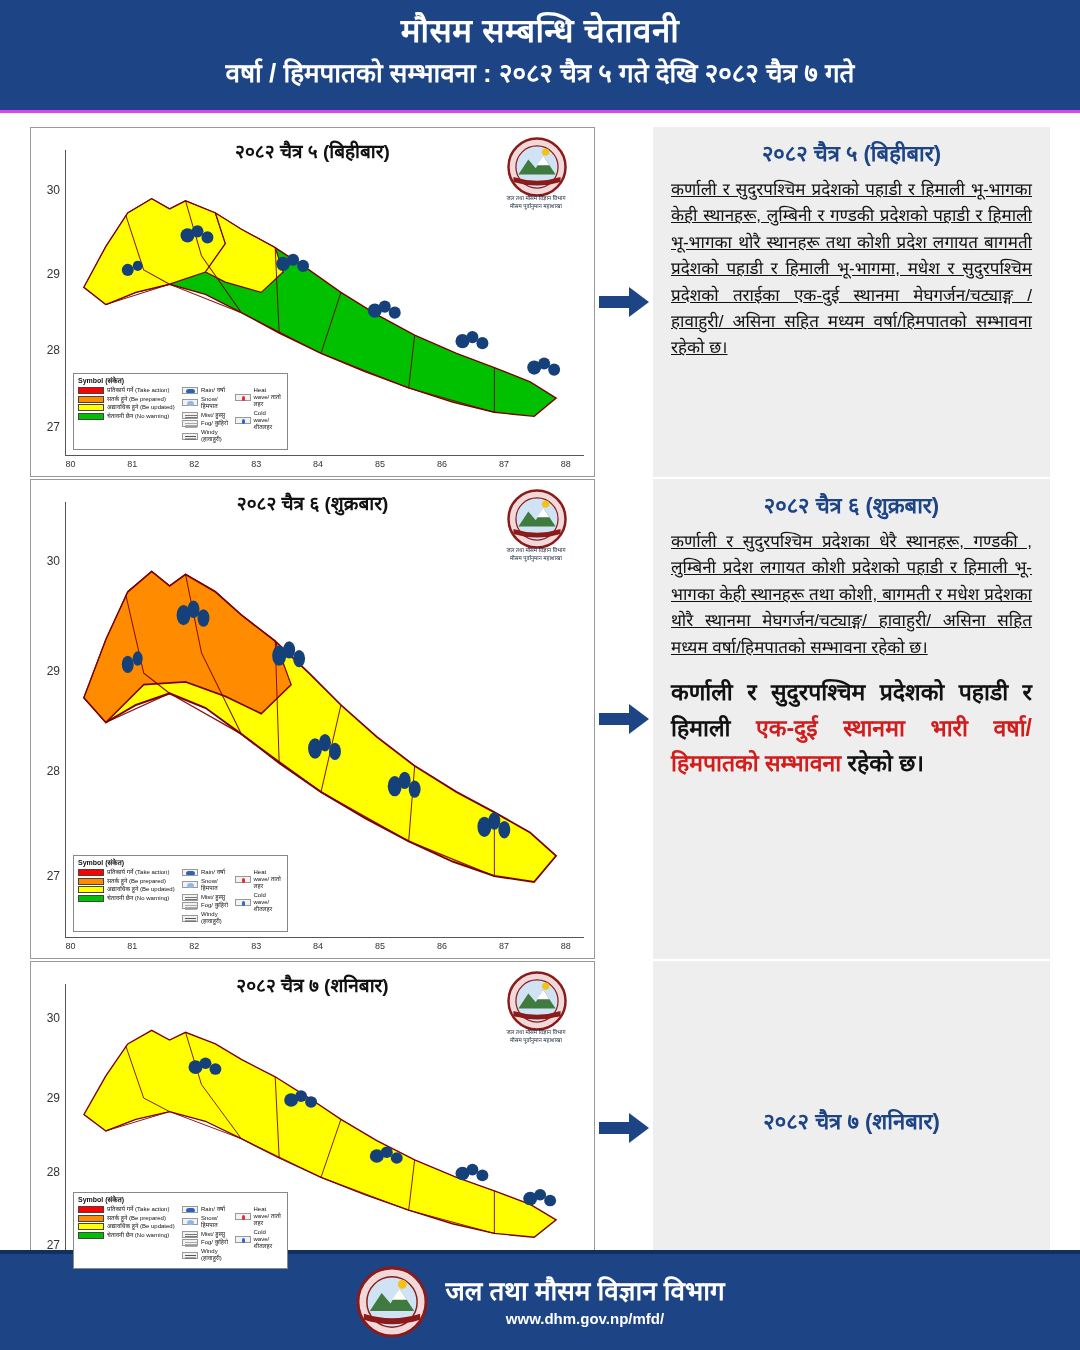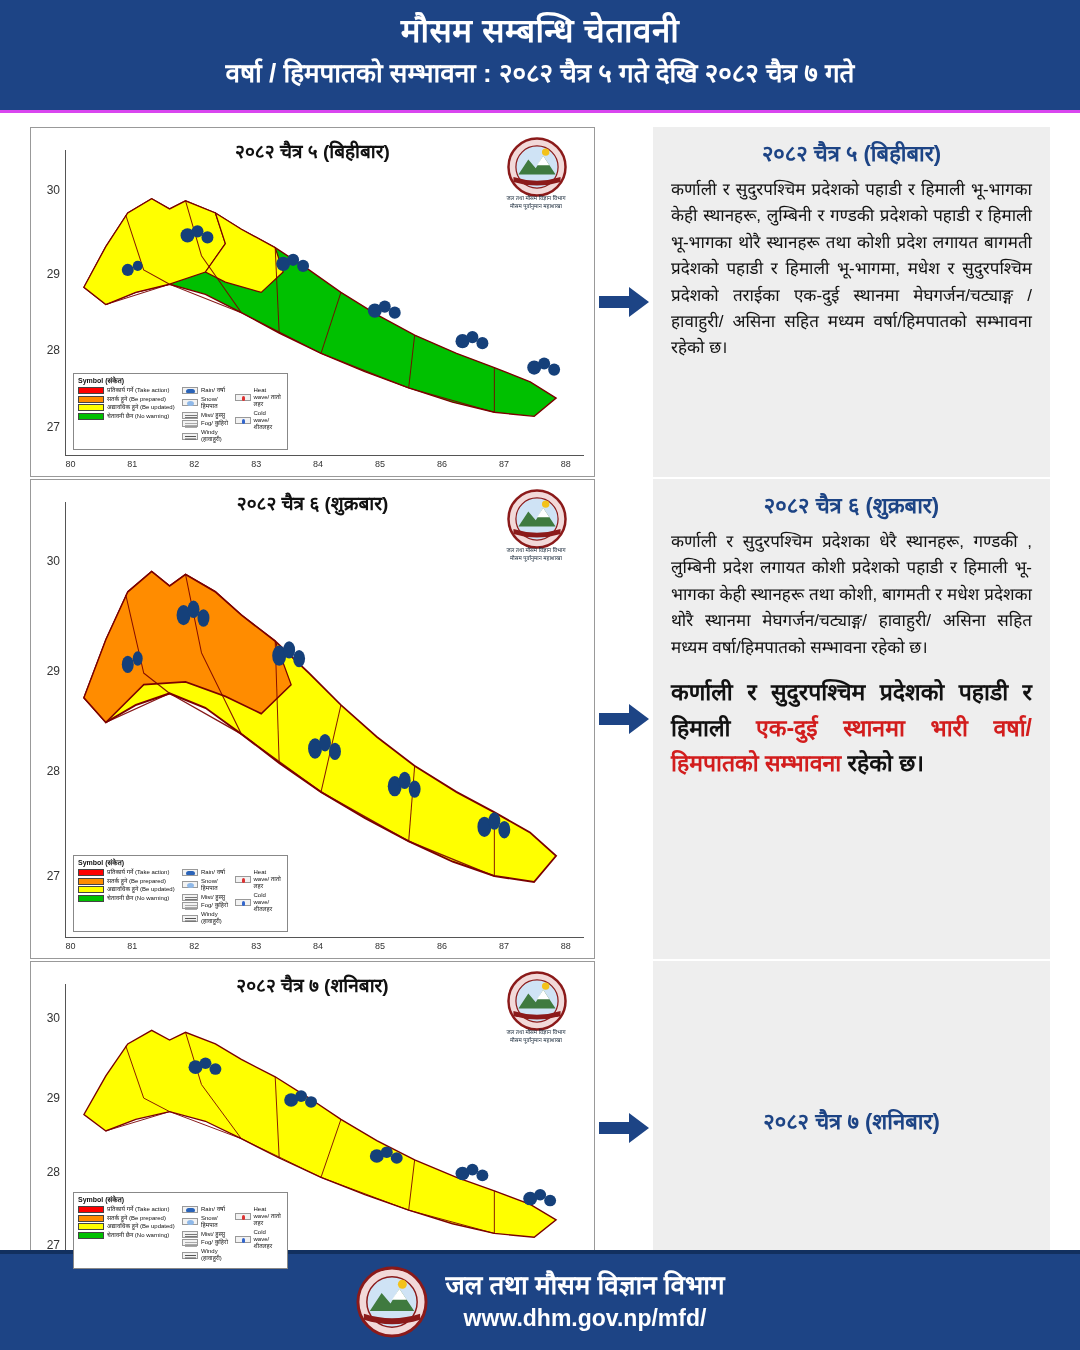--- a/index.html
+++ b/index.html
@@ -159,20 +159,21 @@
     font-weight:bold;
     color:#1d4485;
     margin-bottom:10px;
     line-height:1.2;
   }
   .panel-body {
     font-size:17px;
     line-height:1.55;
     text-align:justify;
     color:#111;
+    text-decoration:underline;
   }
   .panel-extra {
     margin-top:14px;
     font-size:23px;
     line-height:1.55;
     font-weight:bold;
     text-align:justify;
   }
   .hl-red { color:#d21d1d; }
 
@@ -187,21 +188,21 @@
     background:#1d4485;
     border-top:4px solid #12305f;
     display:flex;
     align-items:center;
     justify-content:center;
     gap:16px;
     color:#fff;
   }
   .footer-text { text-align:center; }
   .footer-name { font-size:26px; font-weight:bold; line-height:1.2; }
-  .footer-url { font-size:23px; font-weight:bold; line-height:1.3; margin-top:2px; }
+  .footer-url { font-size:15px; font-weight:bold; line-height:1.3; margin-top:2px; }
 </style>
 </head>
 <body>
 
 <div class="header">
   <h1>मौसम सम्बन्धि चेतावनी</h1>
   <h2>वर्षा / हिमपातको सम्भावना : २०८२ चैत्र ५ गते  देखि २०८२ चैत्र ७ गते</h2>
 </div>
 
 <div class="main">

